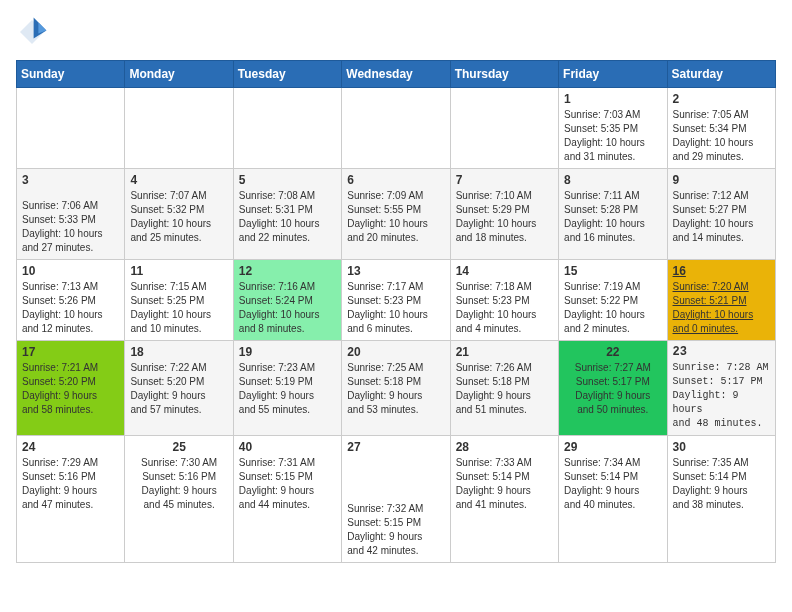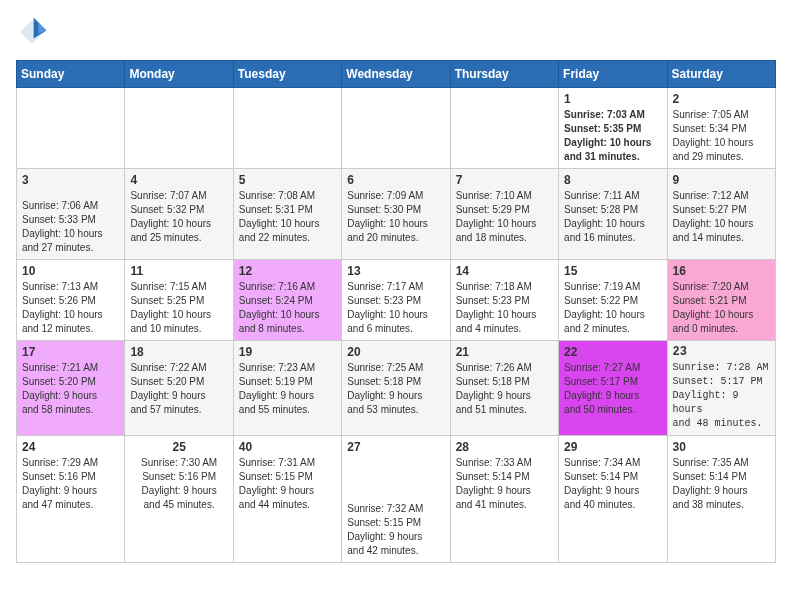--- a/index.html
+++ b/index.html
@@ -124,21 +124,21 @@
   </thead>
   <tbody id="calendar-body">
   <tr>
         <td class="empty-cell" style="background: rgb(255, 255, 255);"></td>
         <td class="empty-cell" style="background: rgb(255, 255, 255);"></td>
         <td class="empty-cell" style="background: rgb(255, 255, 255);"></td>
         <td class="empty-cell" style="background: rgb(255, 255, 255);"></td>
         <td class="empty-cell" style="background: rgb(255, 255, 255);"></td>
         <td style="background: rgb(255, 255, 255);">
           <span class="day-number">1</span>
-          <div class="day-info" style="white-space: pre-line; font-weight: bold;">Sunrise: 7:03 AM
+          <div class="day-info" style="white-space: pre-line;">Sunrise: 7:03 AM
 Sunset: 5:35 PM
 Daylight: 10 hours
 and 31 minutes.</div>
         </td>
         <td style="background: rgb(255, 255, 255);">
           <span class="day-number">2</span>
           <div class="day-info" style="white-space: pre-line;">Sunrise: 7:05 AM
 Sunset: 5:34 PM
 Daylight: 10 hours
 and 29 minutes.</div>
@@ -162,21 +162,21 @@
         <td style="background: rgb(245, 245, 245);">
           <span class="day-number">5</span>
           <div class="day-info" style="white-space: pre-line;">Sunrise: 7:08 AM
 Sunset: 5:31 PM
 Daylight: 10 hours
 and 22 minutes.</div>
         </td>
         <td style="background: rgb(245, 245, 245);">
           <span class="day-number">6</span>
           <div class="day-info" style="white-space: pre-line;">Sunrise: 7:09 AM
-Sunset: 5:30 PM
+Sunset: 5:55 PM
 Daylight: 10 hours
 and 20 minutes.</div>
         </td>
         <td style="background: rgb(245, 245, 245);">
           <span class="day-number">7</span>
           <div class="day-info" style="white-space: pre-line;">Sunrise: 7:10 AM
 Sunset: 5:29 PM
 Daylight: 10 hours
 and 18 minutes.</div>
         </td>
@@ -203,21 +203,21 @@
 Daylight: 10 hours
 and 12 minutes.</div>
         </td>
         <td style="background: rgb(255, 255, 255);">
           <span class="day-number">11</span>
           <div class="day-info" style="white-space: pre-line;">Sunrise: 7:15 AM
 Sunset: 5:25 PM
 Daylight: 10 hours
 and 10 minutes.</div>
         </td>
-        <td style="background: #f0abfc;">
+        <td style="background: #86efac;">
           <span class="day-number">12</span>
           <div class="day-info" style="white-space: pre-line;">Sunrise: 7:16 AM
 Sunset: 5:24 PM
 Daylight: 10 hours
 and 8 minutes.</div>
         </td>
         <td style="background: rgb(255, 255, 255);">
           <span class="day-number">13</span>
           <div class="day-info" style="white-space: pre-line;">Sunrise: 7:17 AM
 Sunset: 5:23 PM
@@ -231,30 +231,30 @@
 Daylight: 10 hours
 and 4 minutes.</div>
         </td>
         <td style="background: rgb(255, 255, 255);">
           <span class="day-number">15</span>
           <div class="day-info" style="white-space: pre-line;">Sunrise: 7:19 AM
 Sunset: 5:22 PM
 Daylight: 10 hours
 and 2 minutes.</div>
         </td>
-        <td style="background: #f9a8d4;">
+        <td style="background: #eab308; text-decoration: underline;">
           <span class="day-number">16</span>
           <div class="day-info" style="white-space: pre-line;">Sunrise: 7:20 AM
 Sunset: 5:21 PM
 Daylight: 10 hours
 and 0 minutes.</div>
         </td>
       </tr>
       <tr>
-        <td style="background: #f0abfc;">
+        <td style="background: #84cc16;">
           <span class="day-number">17</span>
           <div class="day-info" style="white-space: pre-line;">Sunrise: 7:21 AM
 Sunset: 5:20 PM
 Daylight: 9 hours
 and 58 minutes.</div>
         </td>
         <td style="background: rgb(245, 245, 245);">
           <span class="day-number">18</span>
           <div class="day-info" style="white-space: pre-line;">Sunrise: 7:22 AM
 Sunset: 5:20 PM
@@ -275,21 +275,21 @@
 Daylight: 9 hours
 and 53 minutes.</div>
         </td>
         <td style="background: rgb(245, 245, 245);">
           <span class="day-number">21</span>
           <div class="day-info" style="white-space: pre-line;">Sunrise: 7:26 AM
 Sunset: 5:18 PM
 Daylight: 9 hours
 and 51 minutes.</div>
         </td>
-        <td style="background: #d946ef;">
+        <td style="background: #22c55e; text-align: center;">
           <span class="day-number">22</span>
           <div class="day-info" style="white-space: pre-line;">Sunrise: 7:27 AM
 Sunset: 5:17 PM
 Daylight: 9 hours
 and 50 minutes.</div>
         </td>
         <td style="background: rgb(245, 245, 245); font-family: Liberation Mono, monospace;">
           <span class="day-number">23</span>
           <div class="day-info" style="white-space: pre-line;">Sunrise: 7:28 AM
 Sunset: 5:17 PM

